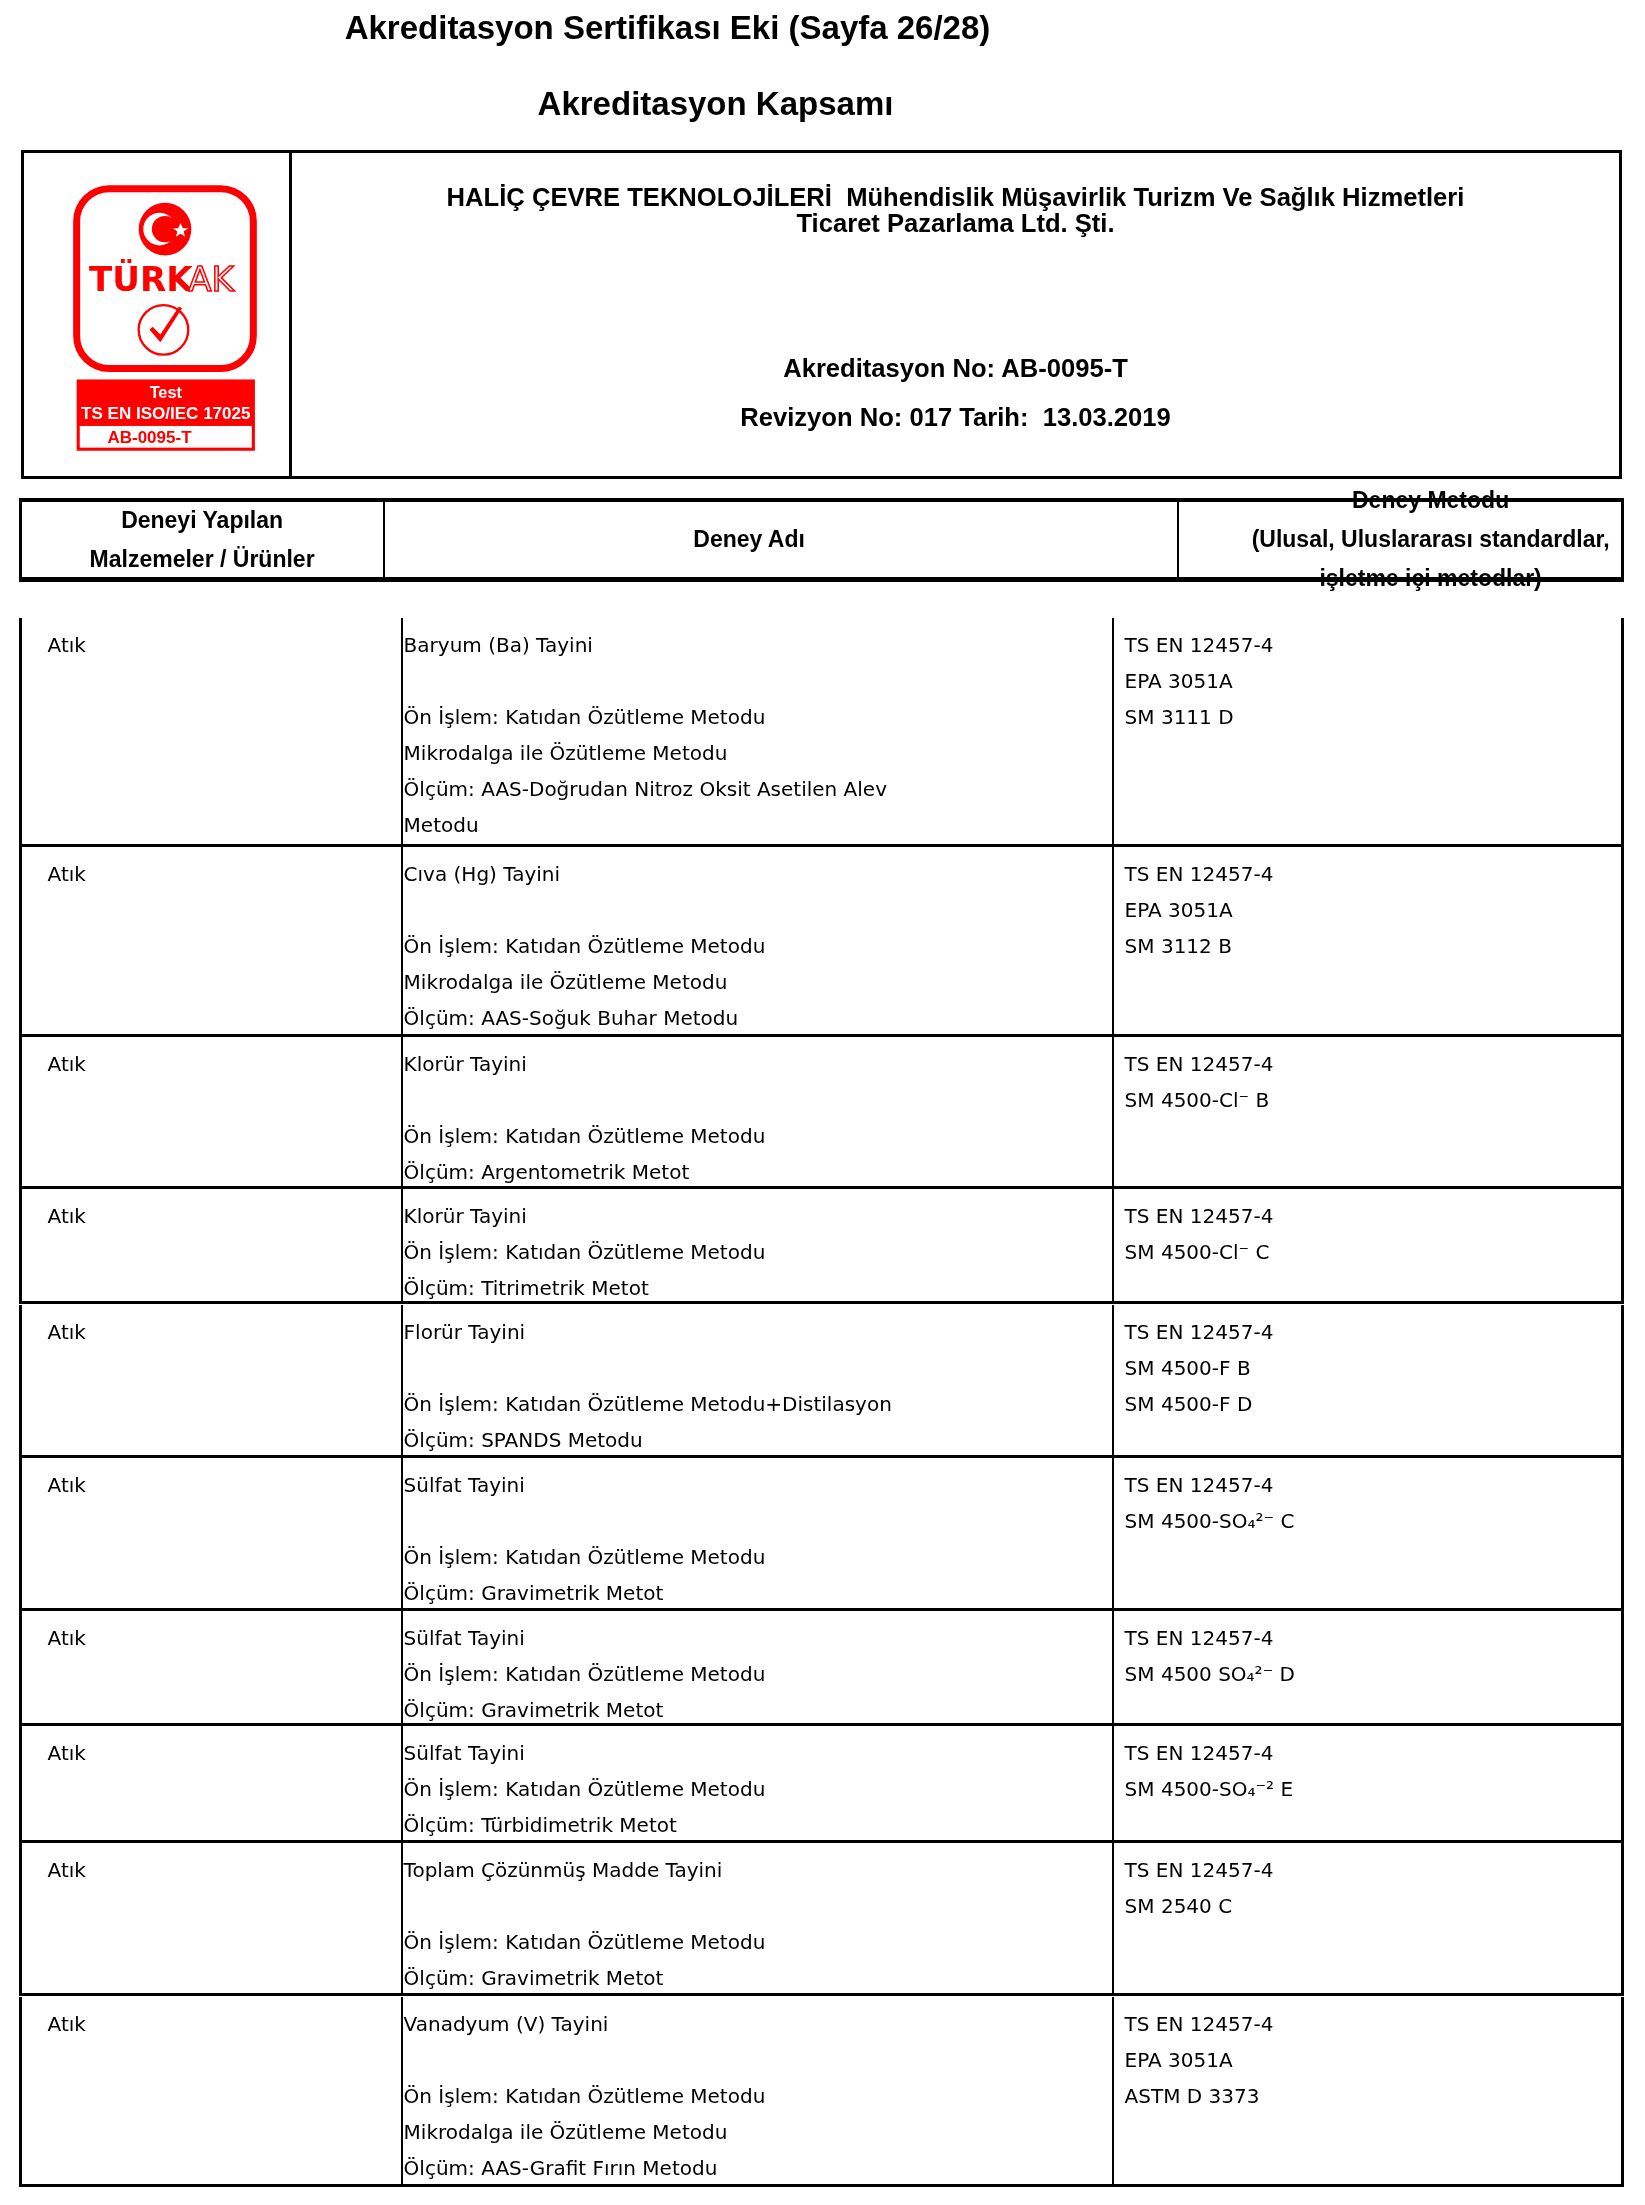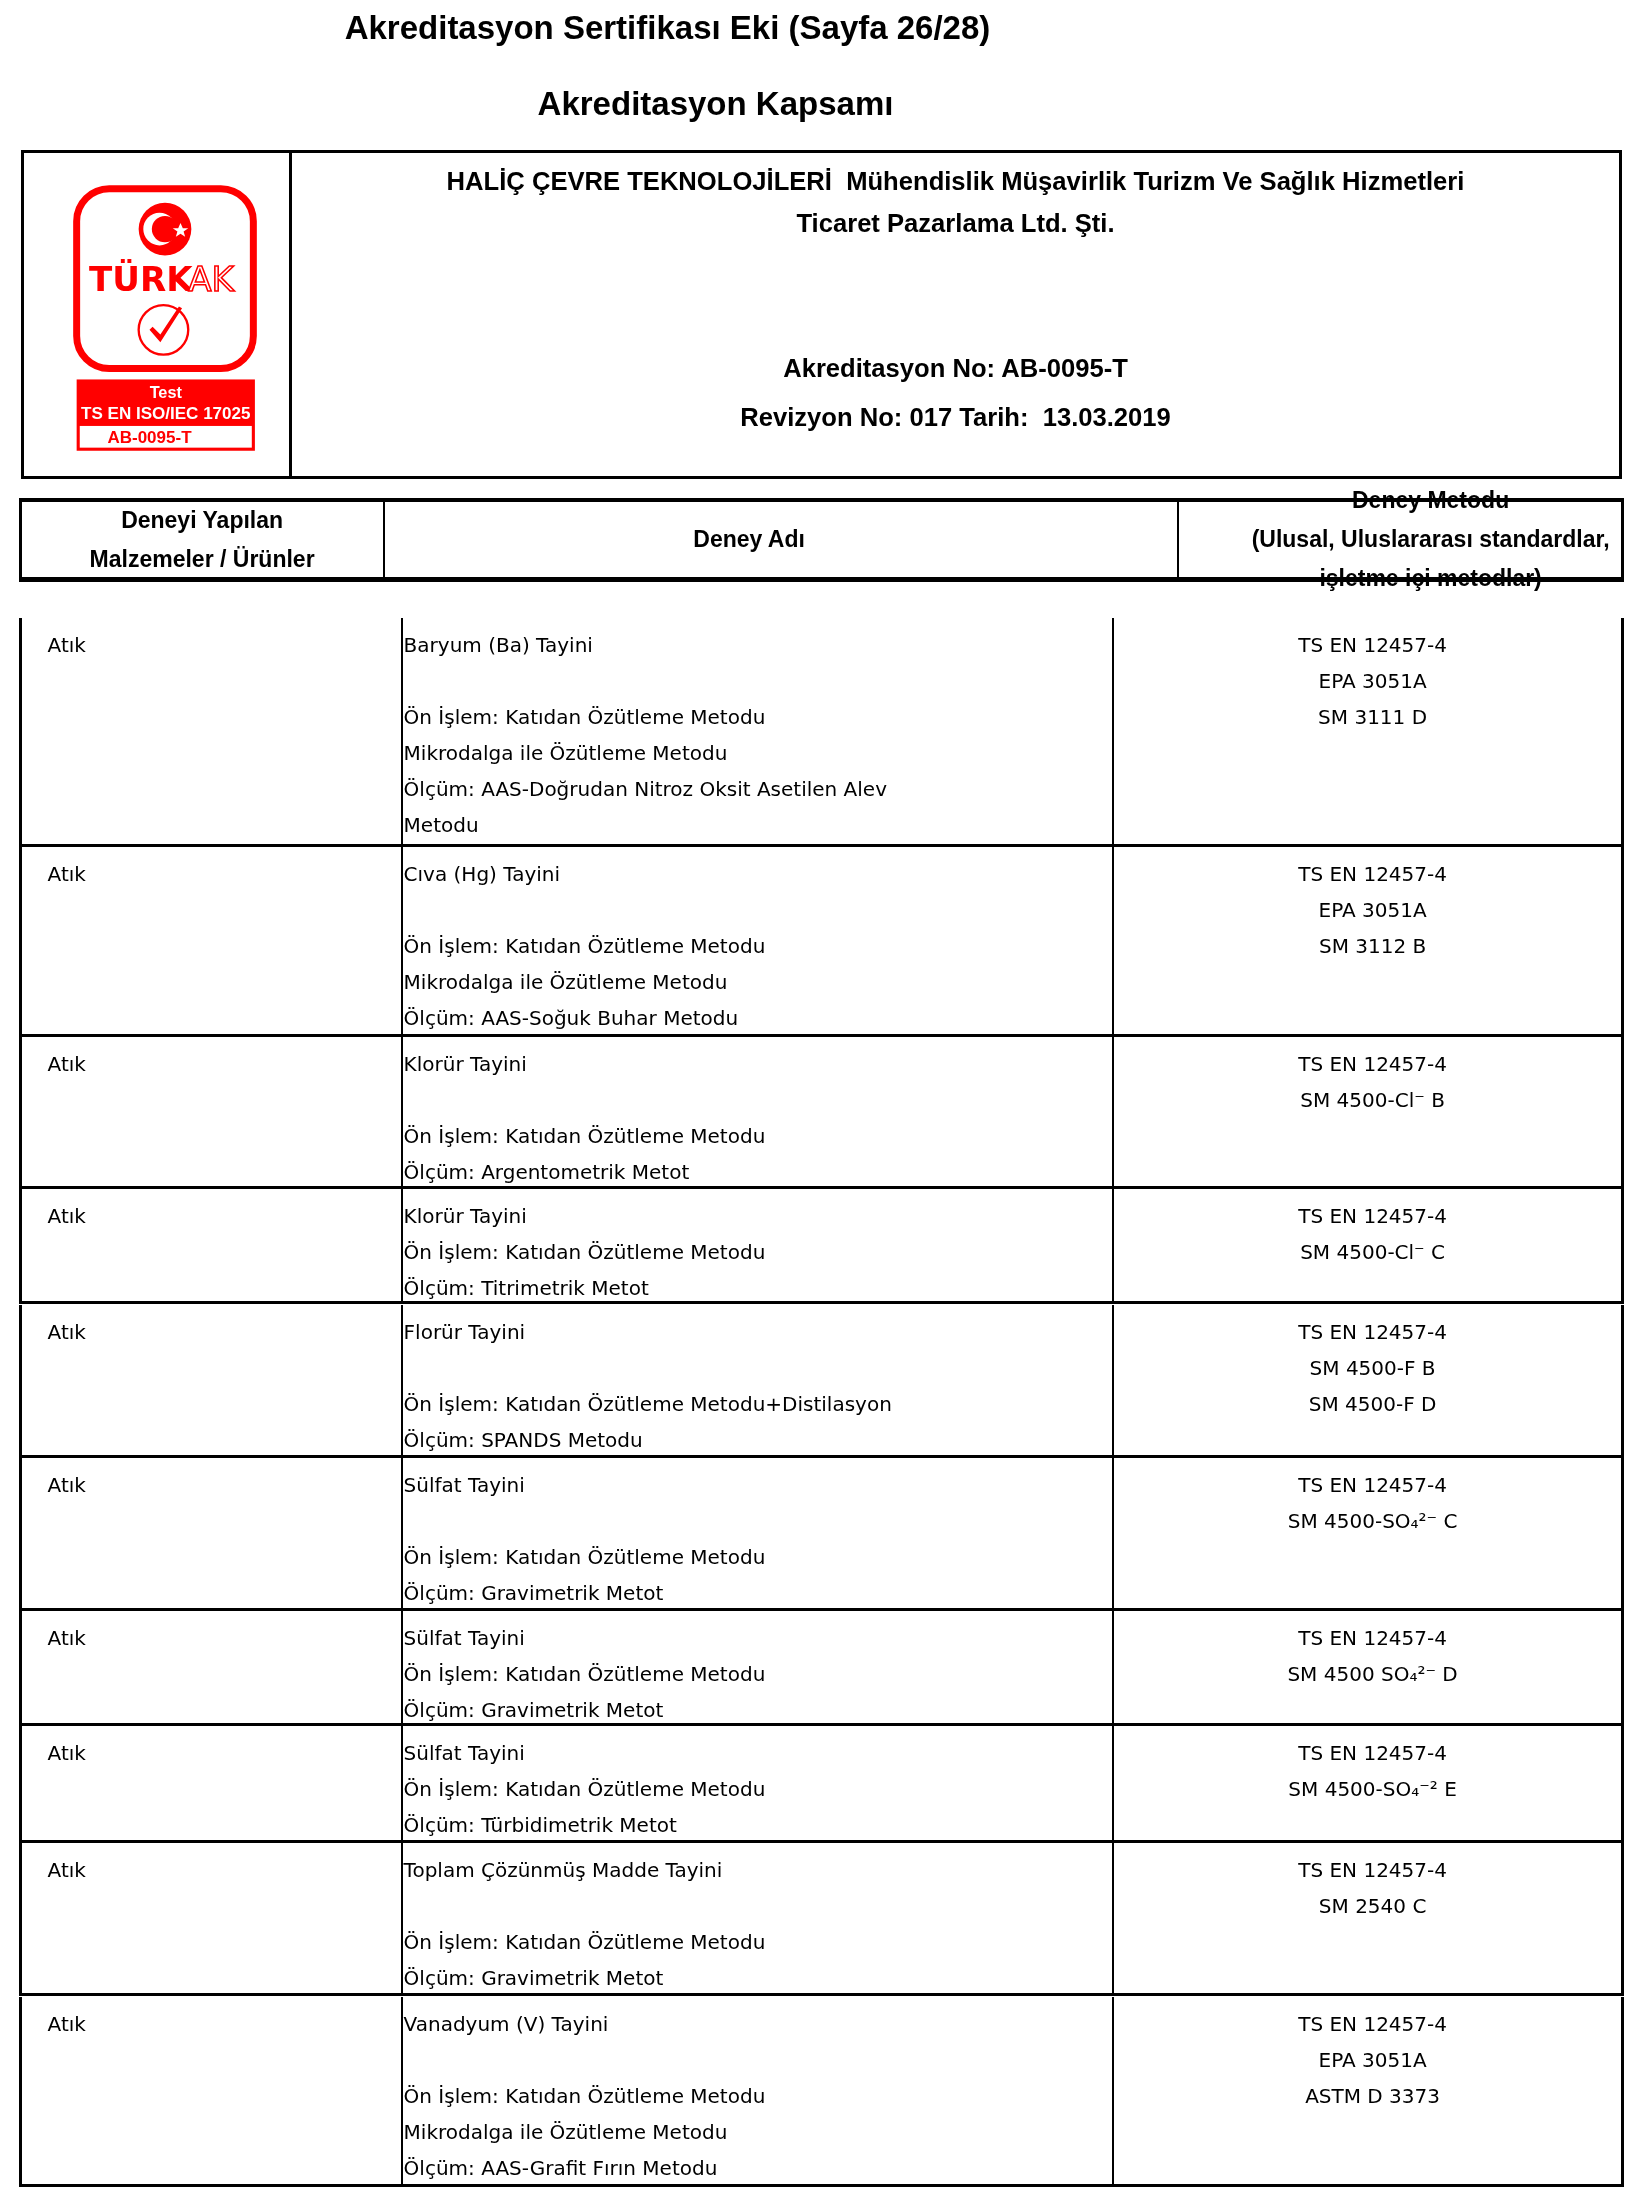--- a/index.html
+++ b/index.html
@@ -4,30 +4,30 @@
 <style>
   html, body { margin:0; padding:0; background:#ffffff; }
   body { width:1645px; height:2205px; position:relative; overflow:hidden; font-family:"Liberation Sans", sans-serif; color:#000; }
   .title { position:absolute; left:0; width:1335px; text-align:center; font-weight:bold; font-size:33px; }
   #t1 { top:9.3px; }
   #t2 { top:85px;margin-left:48px; }
   .topbox { position:absolute; left:21px; top:150px; width:1601px; height:329px; border:3.1px solid #000; box-sizing:border-box; }
   .topbox .divider { position:absolute; left:265px; top:0; bottom:0; width:3.1px; background:#000; }
   .logo { position:absolute; left:48px; top:31px; width:186px; height:270px; }
   .org { position:absolute; left:268px; right:0; text-align:center; font-weight:bold; font-size:25.6px; }
-  #org1 { top:14px;text-align:center; } #org2 { top:56px; }
+  #org1 { top:30px;text-align:center; } #org2 { top:56px; }
   #acc { top:201px; } #rev { top:250px; }
 
   .tbl { position:absolute; left:18.6px; top:498px; width:1605px; }
   .row { position:absolute; left:0; width:1605px; border-bottom:3.9px solid #000; box-sizing:border-box; }
   .hdr { border-top:4.6px solid #000; border-left:3.1px solid #000; border-right:3.1px solid #000; border-bottom:5.4px solid #000; }
   .cell { position:absolute; top:0; bottom:0; box-sizing:border-box; font-size:22.5px; line-height:36px; }
   .c1 { left:0; width:361px; padding-left:26px; border-left:3.1px solid #000; }
   .c2 { left:361px; width:600px; padding-left:1px; border-left:2.3px solid #000;margin-left:21px; }
-  .c3 { left:1093px; width:512px; padding-left:11px; border-left:2.3px solid #000; border-right:3.1px solid #000;text-align:center; }
+  .c3 { left:1093px; width:512px; padding-left:11px; border-left:2.3px solid #000; border-right:3.1px solid #000; }
   .hdr .cell { font-weight:bold; font-size:23px; line-height:39px; text-align:center; display:flex; align-items:center; justify-content:center; flex-direction:column; padding:0; border:none; }
   .hdr .h1 { left:0; width:361px; }
   .hdr .h2 { left:361px; width:731px; border-left:2.3px solid #000; }
   .hdr .h3 { left:1155px; width:506px; border-left:2.3px solid #000; }
   .body-font { font-family:"DejaVu Sans", sans-serif; font-size:20px; }
   .line { display:block; white-space:nowrap; height:36px; }
 </style>
 </head>
 <body>
 

